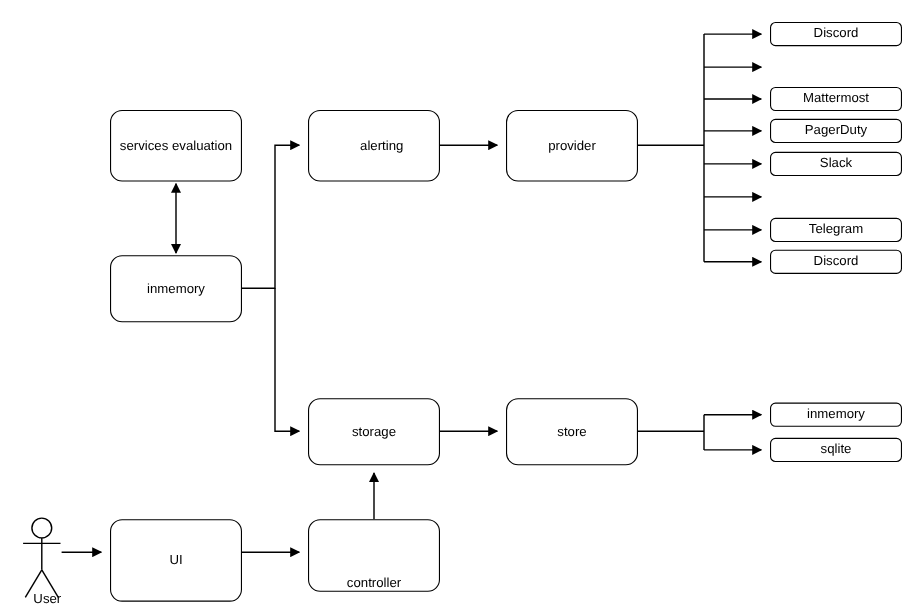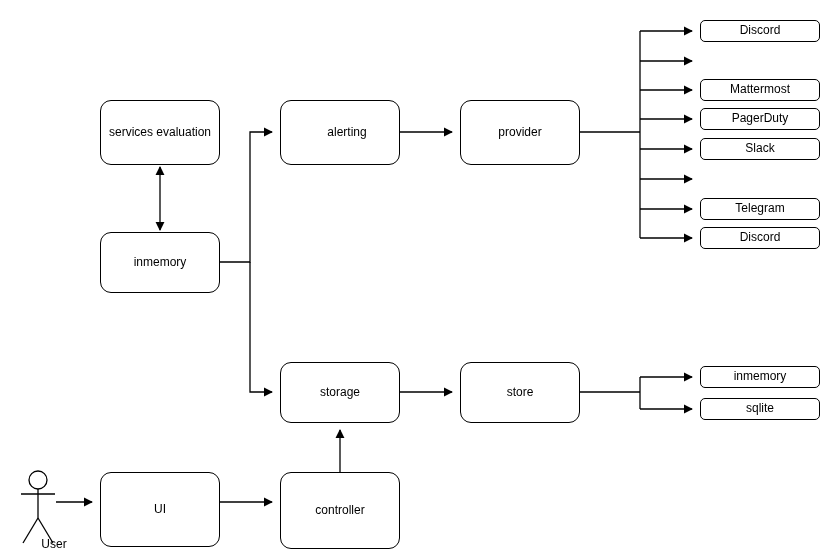--- a/index.html
+++ b/index.html
@@ -137,21 +137,21 @@
   </div>
 
   <div class="node big" style="left:460px; top:362px; width:120px; height:61px;">
     <span class="node-label">store</span>
   </div>
 
   <div class="node big" style="left:100px; top:472px; width:120px; height:75px;">
     <span class="node-label">UI</span>
   </div>
 
-  <div class="node big" style="left:280px; top:472px; width:120px; height:77px;">
+  <div class="node big" style="left:280px; top:472px; width:120px; height:66px;align-items:flex-end;">
     <span class="node-label">controller</span>
   </div>
 
   <div class="node leaf" style="left:700px; top:20px; width:120px; height:22px;">
     <span class="node-label">Discord</span>
   </div>
   <div class="node leaf" style="left:700px; top:79px; width:120px; height:22px;">
     <span class="node-label">Mattermost</span>
   </div>
   <div class="node leaf" style="left:700px; top:108px; width:120px; height:22px;">
@@ -167,15 +167,15 @@
     <span class="node-label">Discord</span>
   </div>
 
   <div class="node leaf" style="left:700px; top:366px; width:120px; height:22px;">
     <span class="node-label">inmemory</span>
   </div>
   <div class="node leaf" style="left:700px; top:398px; width:120px; height:22px;">
     <span class="node-label">sqlite</span>
   </div>
 
-  <div class="actor-caption" style="left:24px; top:537px; width:60px;">User</div>
+  <div class="actor-caption" style="left:13px; top:537px; width:60px;">User</div>
 
 </div>
 
 </body></html>

